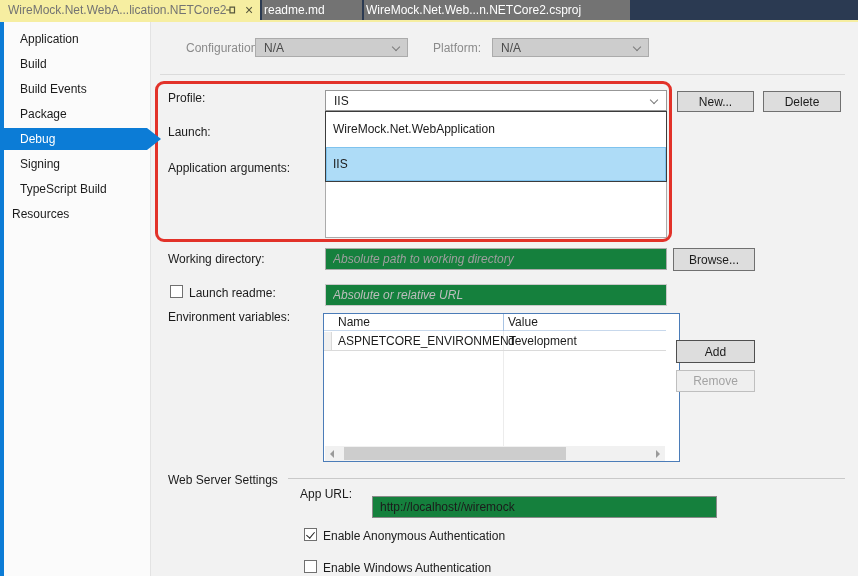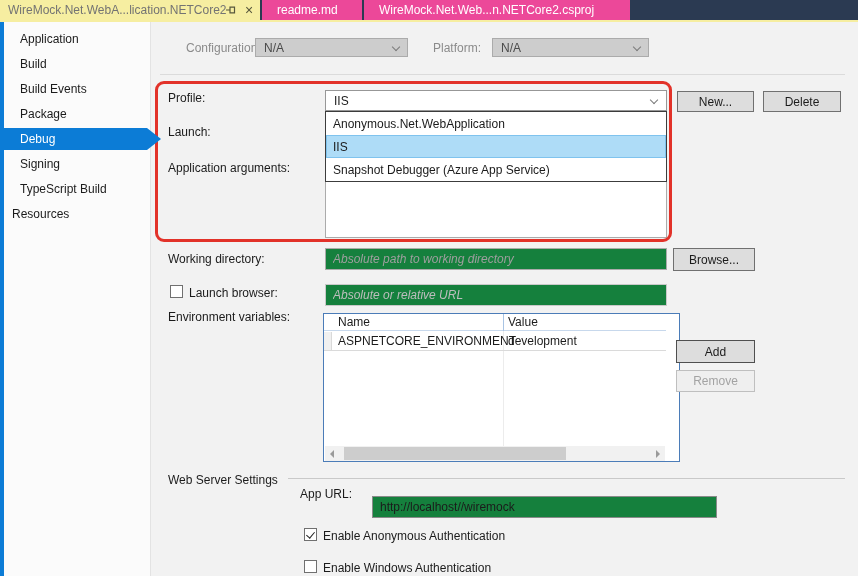--- a/index.html
+++ b/index.html
@@ -5,21 +5,21 @@
   * { margin:0; padding:0; box-sizing:border-box; }
   html,body { width:858px; height:576px; overflow:hidden; }
   body { position:relative; font-family:"Liberation Sans",sans-serif; background:#F2F2F2; font-size:12px; color:#1b1b1b; }
   .abs { position:absolute; }
 
   
   .tabbar { left:0; top:0; width:858px; height:20px; background:#2B3A52; z-index:30; }
   .tab-yellow-strip { left:0; top:20px; width:858px; height:2px; background:#F6EEA1; z-index:30; }
   .tab { height:20px; display:flex; align-items:center; font-size:12px; white-space:nowrap; overflow:hidden; }
   .tab-active { left:0; top:0; width:260px; background:#F6EEA1; color:#737373; padding-left:8px; }
-  .tab-inactive { background:#ec4899; color:#ffffff; padding-left:15px; }
+  .tab-inactive { background:#737373; color:#ffffff; padding-left:2px; }
   .tab-pin { left:225px; top:4px; width:12px; height:12px; }
   .tab-close { left:242px; top:1px; width:14px; height:18px; color:#57573c; font-size:14px; line-height:18px; text-align:center; }
 
   
   .sidebar { left:0; top:22px; width:151px; height:554px; background:#FBFBFB; border-right:1px solid #E3E3E3; z-index:20; }
   .blue-strip { left:0; top:0; width:4px; height:554px; background:#0C7CD6; }
   .nav-item { left:0; width:147px; height:22px; line-height:22px; padding-left:20px; color:#1b1b1b; }
   .nav-sel { background:#0C7CD6; color:#ffffff; }
   .nav-arrow { left:147px; width:0; height:0; border-top:11px solid transparent; border-bottom:11px solid transparent; border-left:14px solid #0C7CD6; }
 
@@ -117,45 +117,42 @@
   <span class="chev" style="right:9px; top:6px;"></span>
 </div>
 
 <span class="abs lbl" style="left:168px; top:125px;">Launch:</span>
 <span class="abs lbl" style="left:168px; top:161px;">Application arguments:</span>
 
 <div class="abs" style="left:325px; top:150px; width:342px; height:88px; background:#fff; border:1px solid #ABABAB; z-index:1;"></div>
 
 <div class="abs ddlist">
   <div class="dditem">
-      <span>Anonymous.Net.WebApplication</span>
+      <span>WireMock.Net.WebApplication</span>
     </div>
   <div class="dditem dditem-sel">
       <span>IIS</span>
-    </div>
-  <div class="dditem">
-      <span>Snapshot Debugger (Azure App Service)</span>
     </div>
 </div>
 
 <div class="abs btn" style="left:677px; top:91px; width:77px; height:21px;">
     <span>New...</span>
   </div>
 <div class="abs btn" style="left:763px; top:91px; width:78px; height:21px;">
     <span>Delete</span>
   </div>
 
 <span class="abs lbl" style="left:168px; top:252px;">Working directory:</span>
 <input class="abs tb" style="left: 325px; top: 248px; width: 342px; height: 22px;" placeholder="Absolute path to working directory">
 <div class="abs btn" style="left:673px; top:248px; width:82px; height:23px;">
     <span>Browse...</span>
   </div>
 
 <div class="abs cb" style="left:170px; top:285px;"></div>
-<span class="abs lbl" style="left:189px; top:286px;">Launch browser:</span>
+<span class="abs lbl" style="left:189px; top:286px;">Launch readme:</span>
 <input class="abs tb tb-dis" style="left: 325px; top: 284px; width: 342px; height: 22px;" placeholder="Absolute or relative URL">
 
 <span class="abs lbl" style="left:168px; top:310px;">Environment variables:</span>
 <div class="abs envtable">
   <div class="abs env-head">
     <span class="env-cell" style="left:14px;">Name</span>
     <span class="env-cell" style="left:184px;">Value</span>
   </div>
   <div class="abs env-vline-h"></div>
   <div class="abs env-vline-b"></div>

